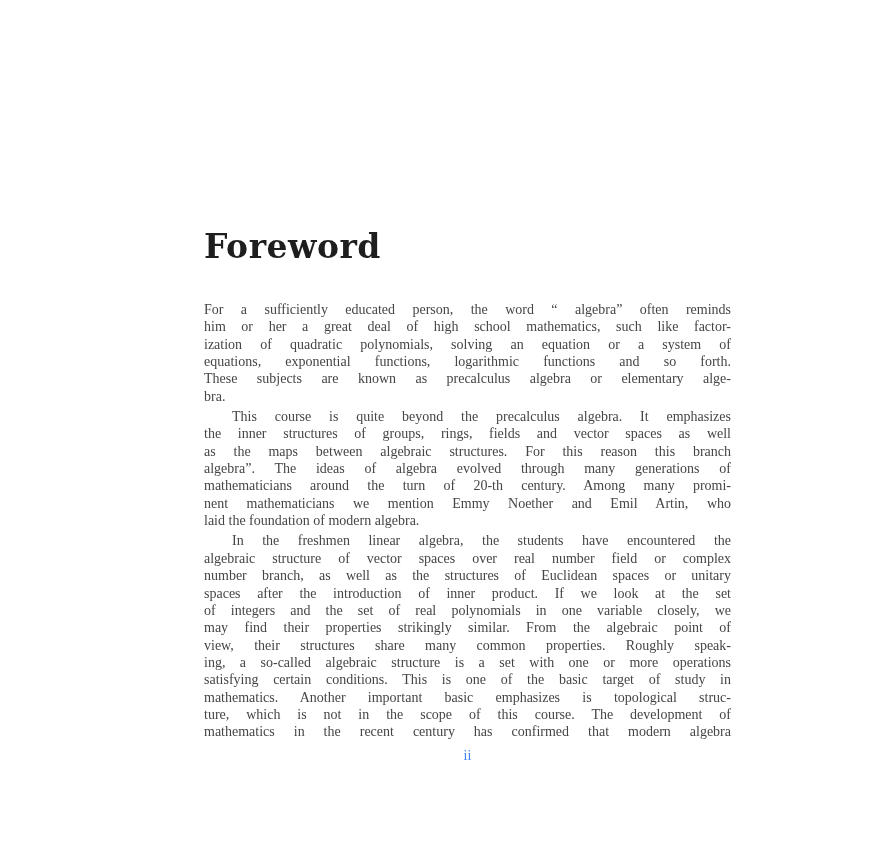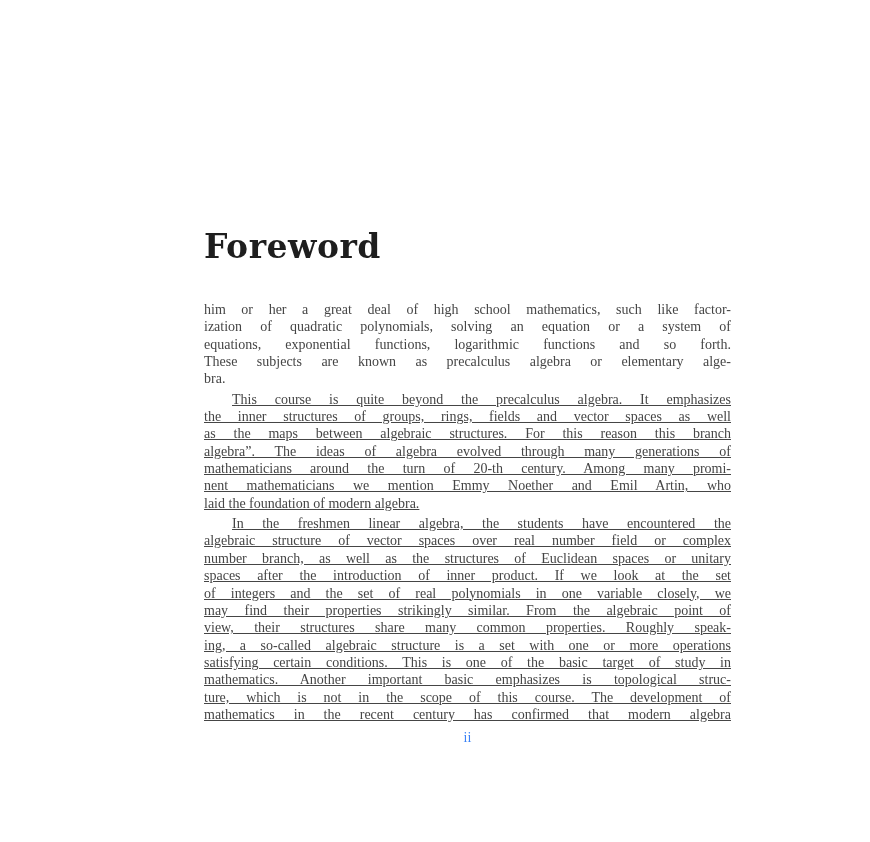--- a/index.html
+++ b/index.html
@@ -45,21 +45,20 @@
   .para .line {
     text-align: justify;
     white-space: normal;
   }
   .para .line.jz {
     text-align: justify;
     text-align-last: justify;
   }
   .para + .para {
     margin-top: 3px;
-    text-decoration: underline;
   }
   .para.indented .line:first-child {
     text-indent: 28px;
   }
   .footer {
     margin-top: 6px;
     font-family: "Liberation Serif", serif;
     font-size: 14px;
     line-height: 17px;
     color: #3b82f6;
@@ -67,20 +66,21 @@
   }
 </style>
 </head>
 <body>
 
 <div class="page">
   <div class="content">
     <h1 class="heading">Foreword</h1>
     <div class="body-text">
       <div class="para">
+          <div class="line jz">For a sufficiently educated person, the word “ algebra” often reminds</div>
           <div class="line jz">him or her a great deal of high school mathematics, such like factor-</div>
           <div class="line jz">ization of quadratic polynomials, solving an equation or a system of</div>
           <div class="line jz">equations, exponential functions, logarithmic functions and so forth.</div>
           <div class="line jz">These subjects are known as precalculus algebra or elementary alge-</div>
           <div class="line">bra.</div>
         </div>
       <div class="para indented">
           <div class="line jz">This course is quite beyond the precalculus algebra. It emphasizes</div>
           <div class="line jz">the inner structures of groups, rings, fields and vector spaces as well</div>
           <div class="line jz">as the maps between algebraic structures. For this reason this branch</div>

